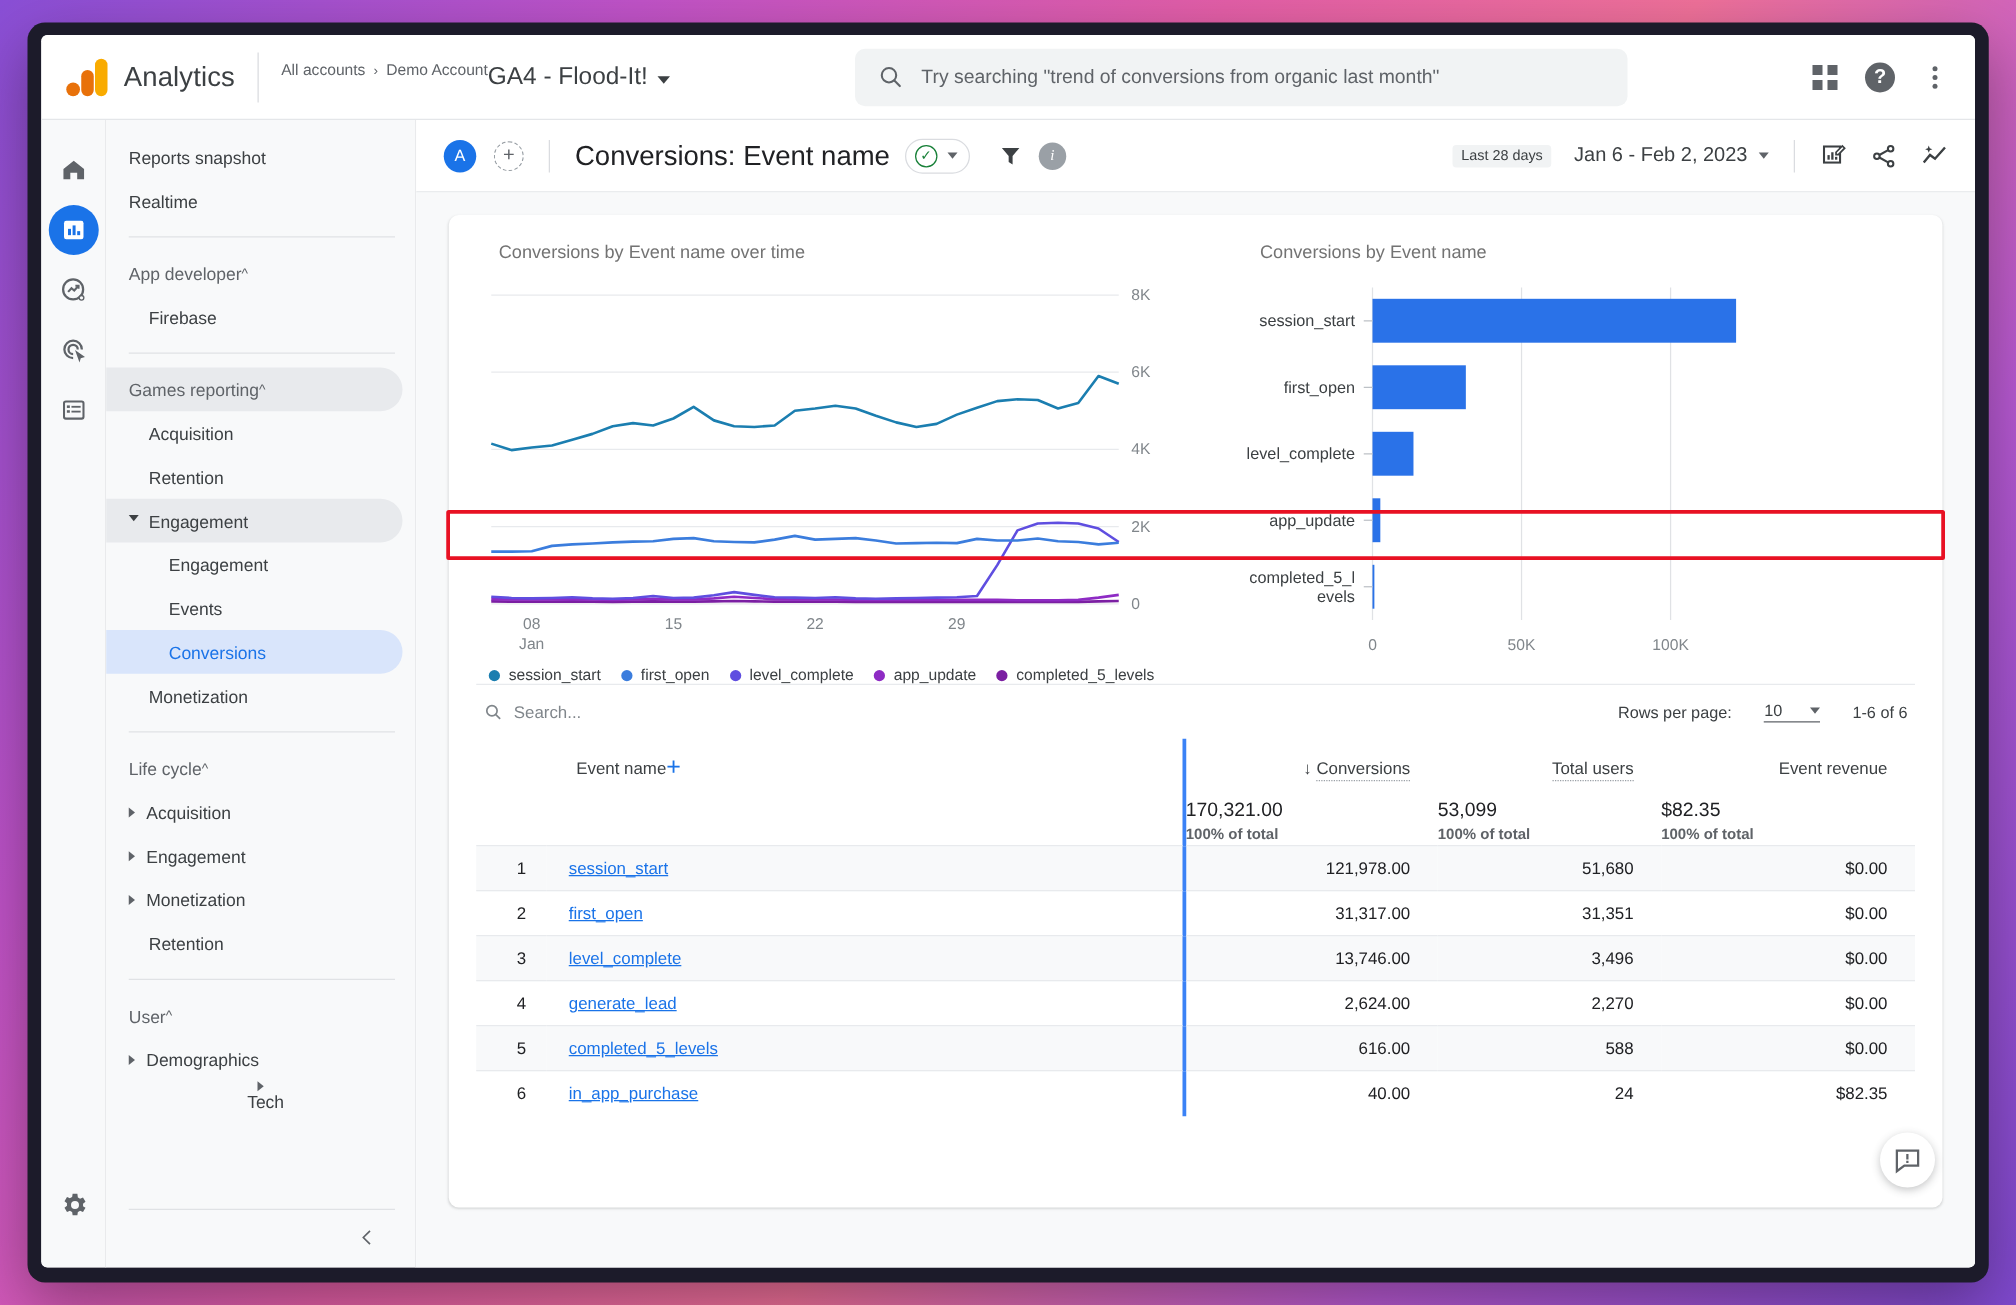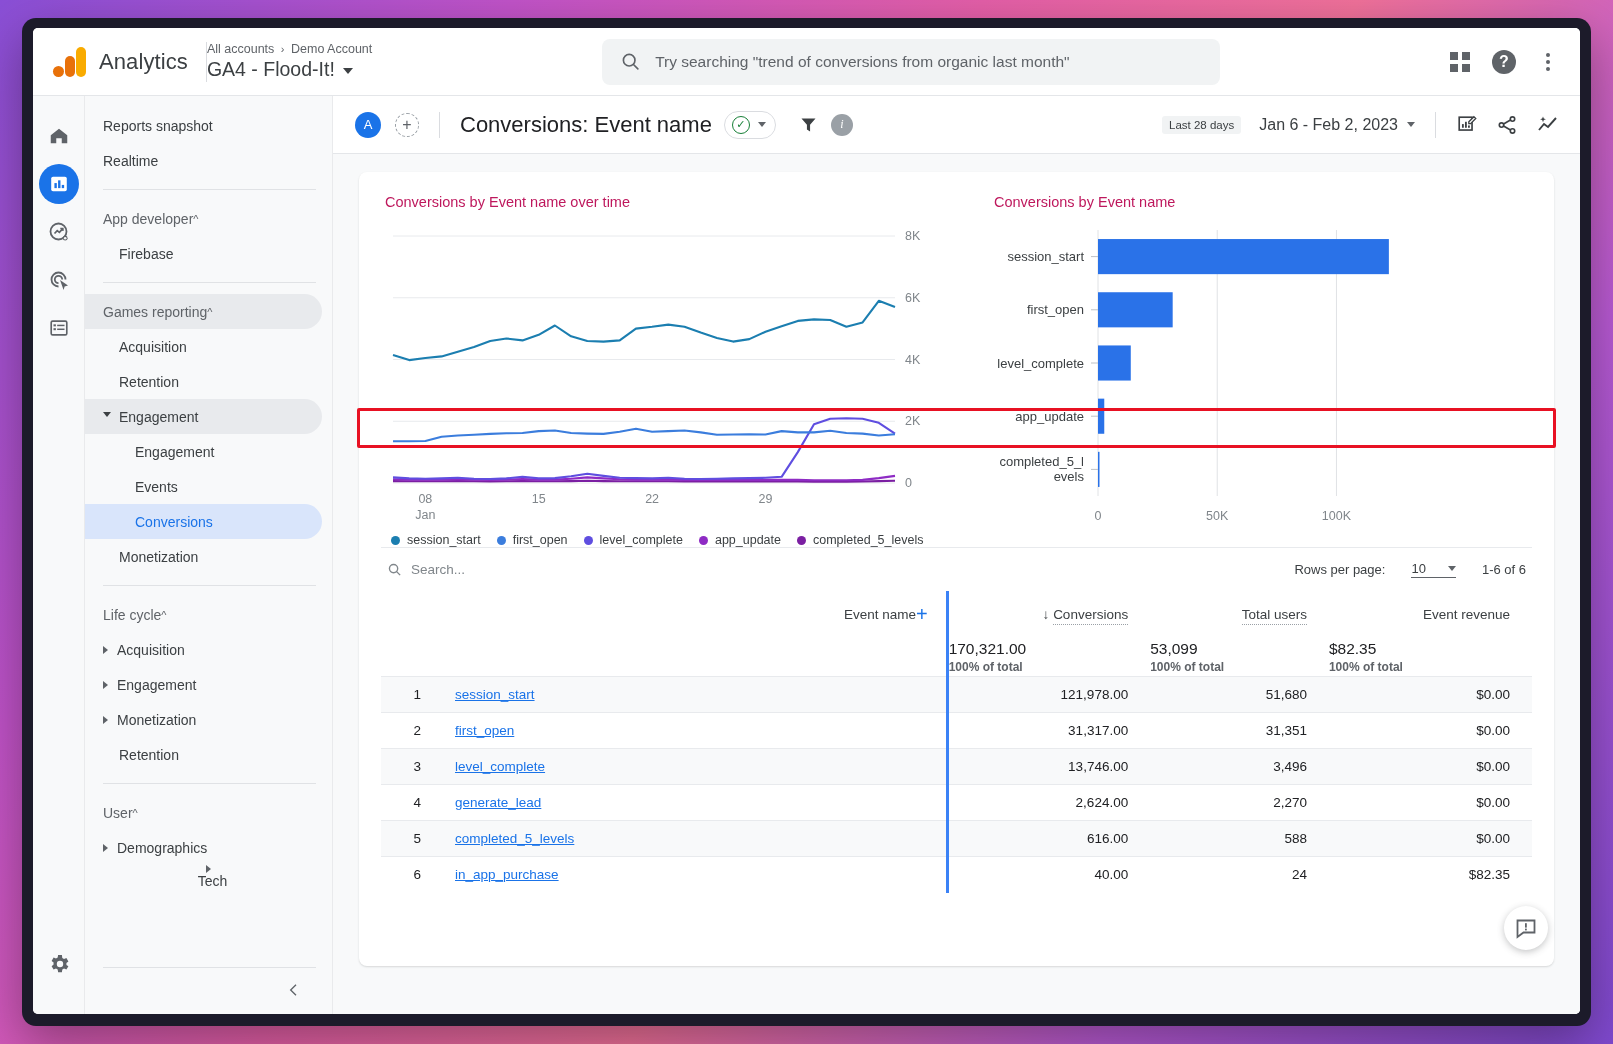--- a/index.html
+++ b/index.html
@@ -37,25 +37,25 @@
     border-bottom: 1px solid #e4e6e9;
     padding: 0 18px 0 16px;
     background: #fff;
   }
   .ga-logo { width: 34px; height: 30px; position: relative; margin-right: 12px; margin-left:4px;}
   .ga-logo .b1 { position:absolute; bottom:0; left:0; width:11px; height:11px; border-radius:50%; background:#e8710a; }
   .ga-logo .b2 { position:absolute; bottom:0; left:12px; width:10px; height:21px; border-radius:5px 5px 5px 5px; background:#e8710a; }
   .ga-logo .b3 { position:absolute; bottom:0; left:23px; width:10px; height:30px; border-radius:5px; background:#f9ab00; }
   #brand {
     font-size: 22px; color: #3c4043; letter-spacing: .1px;
-    padding-right: 18px; 
+    padding-right: 18px; margin-right: 18px;
     border-right: 1px solid #dadce0;
     line-height: 40px;
   }
-  #acct { display:flex; flex-direction: column; justify-content:center; }
+  #acct { display:flex; flex-direction: row; justify-content:center; }
   #acct .crumbs { font-size: 12.5px; color: #5f6368; line-height: 15px; }
   #acct .crumbs .sep { margin: 0 3px; font-size: 11px; }
   #acct .prop { font-size: 19.5px; color: #3c4043; line-height: 25px; display:flex; align-items:center; }
   #acct .prop .caret { border-left: 5px solid transparent; border-right: 5px solid transparent; border-top: 6px solid #3c4043; margin-left: 8px; margin-top: 4px;}
   #searchwrap { flex: 1; display: flex; justify-content: center; padding: 0 28px; }
   #searchbox {
     width: 618px; height: 46px;
     background: #f1f3f4; border-radius: 8px;
     display: flex; align-items: center;
     padding: 0 18px;
@@ -128,21 +128,21 @@
   .mini-caret { border-left:4px solid transparent;border-right:4px solid transparent;border-top:5px solid #5f6368; }
   .infocirc { width:22px;height:22px;border-radius:50%;background:#9aa0a6;color:#fff;font-size:12px;font-style:italic;display:flex;align-items:center;justify-content:center;font-family:"Liberation Serif",serif;}
   #pagehead .right { margin-left:auto; display:flex; align-items:center; gap: 18px; }
   .daychip { background:#f1f3f4; color:#3c4043; font-size:11.5px; padding: 3px 7px; border-radius:3px; }
   .daterange { font-size:16px;color:#3c4043; display:flex;align-items:center;gap:9px;}
 
   
   #cardwrap { flex:1; background:#f8f9fa; padding: 18px 26px 0 26px; overflow:hidden;}
   #card { background:#fff; border-radius:8px; box-shadow: 0 1px 2px rgba(60,64,67,.18); height: 794px; position:relative;}
   #charts { display:flex; padding: 22px 24px 0 26px; }
-  .charttitle { font-size: 14.5px; color:#be185d; margin-bottom: 10px;}
+  .charttitle { font-size: 14.5px; color:#737373; margin-bottom: 10px; margin-left: 14px;}
   #linechart { width: 585px; position:relative; }
   #barchart { flex:1; padding-left: 24px; }
 
   svg { display:block; }
   .glabel { font-size: 12.5px; fill:#80868b; font-family:"Liberation Sans",sans-serif;}
   .blabel { font-size: 13px; fill:#3c4043; font-family:"Liberation Sans",sans-serif;}
 
   #legend { display:flex; gap: 16px; padding: 8px 0 0 6px; }
   .lgitem { display:flex; align-items:center; gap:7px; font-size:12.5px; color:#3c4043;}
   .dot { width:9px;height:9px;border-radius:50%; }
@@ -521,21 +521,21 @@
                   <span class="mini-caret"></span>
                 </span>
                 <span>1-6 of 6</span>
               </span>
             </div>
 
             <table>
               <thead>
                 <tr id="headrow">
                   <th class="namecell" colspan="2" style="width:330px;">
-                    <div style="display:flex;align-items:center;justify-content:flex-end;padding:12px 18px 10px 62px;">
+                    <div style="display:flex;align-items:center;justify-content:flex-start;padding:12px 18px 10px 62px;">
                       <span>Event name</span>
                       <span class="plusblue">+</span>
                     </div>
                   </th>
                   <th class="th-metric colsep">
                     <span>↓</span>
                     <span class="dotted">Conversions</span>
                   </th>
                   <th class="th-metric">
                     <span class="dotted">Total users</span>

